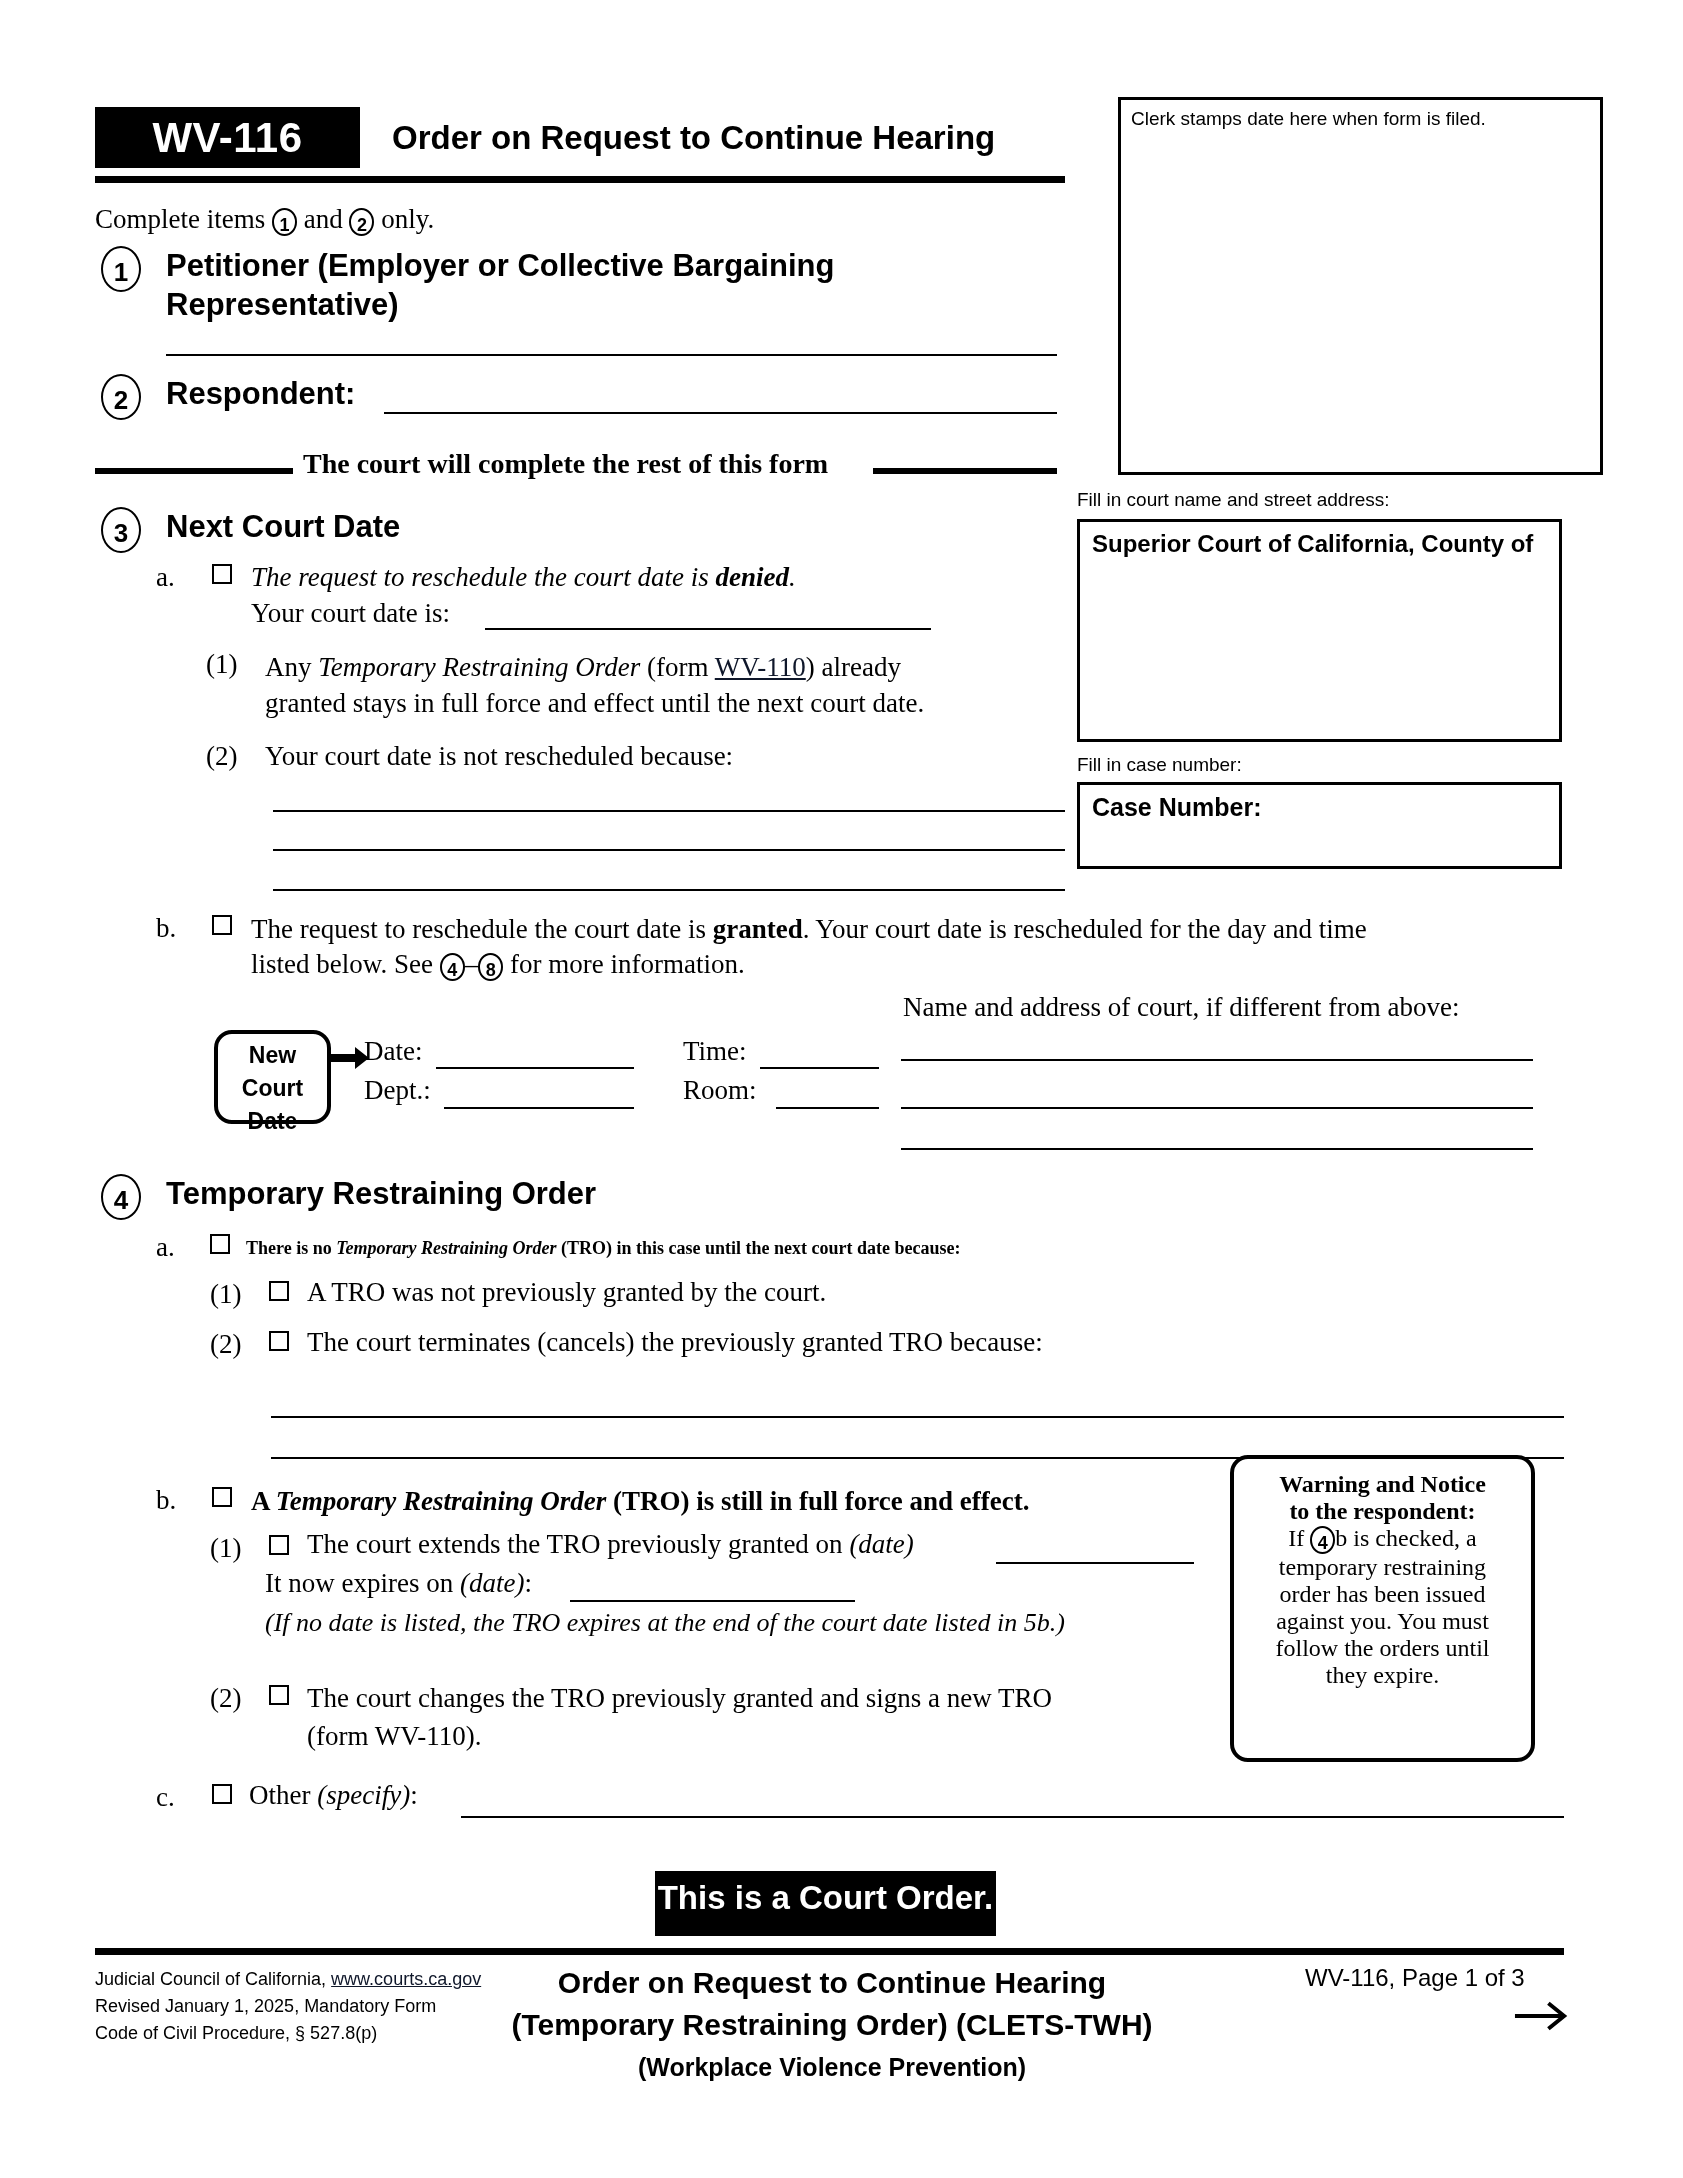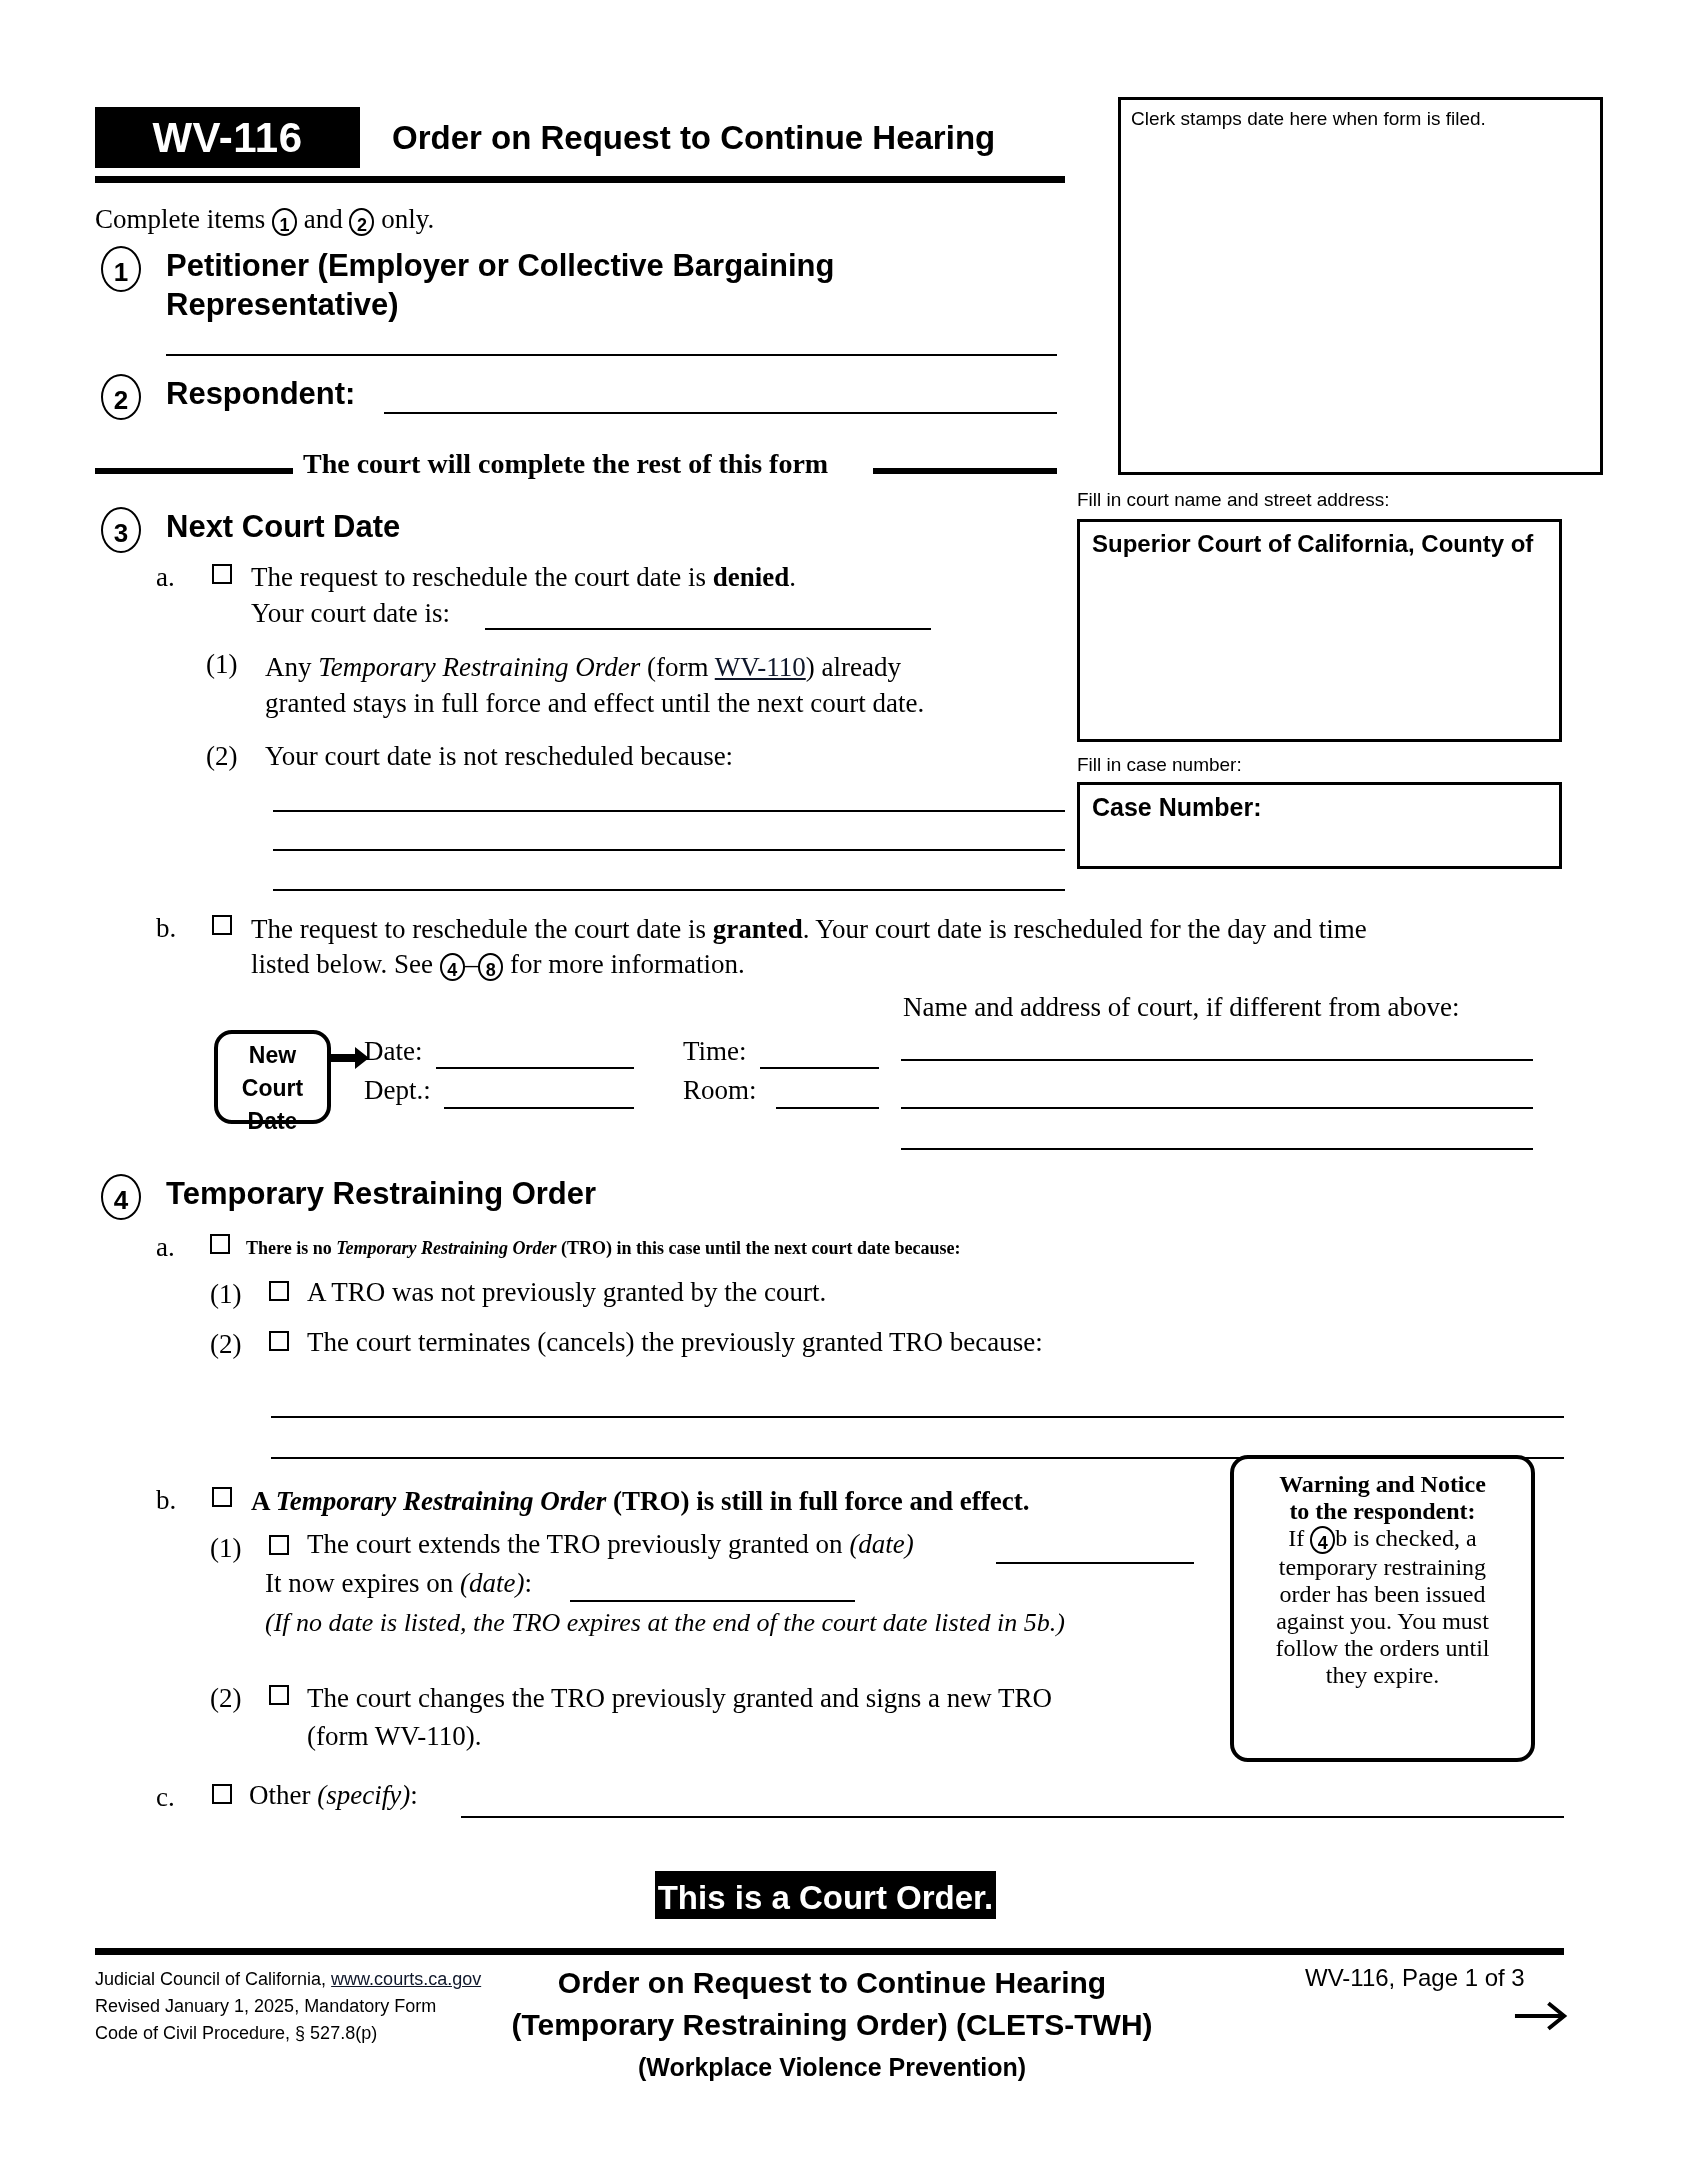--- a/index.html
+++ b/index.html
@@ -147,21 +147,21 @@
 
   <div class="abs thickbar" style="left:95px; top:468px; width:198px; height:6px;"></div>
   <div class="abs serif b" style="left:303px; top:447px; font-size:28px; line-height:34px;">The court will complete the rest of this form</div>
   <div class="abs thickbar" style="left:873px; top:468px; width:184px; height:6px;"></div>
 
   <div class="abs circnum circ-lg" style="left:101px; top:507px;">3</div>
   <div class="abs sans b" style="left:166px; top:509px; font-size:31px;">Next Court Date</div>
 
   <div class="abs serif" style="left:156px; top:562px; font-size:27px;">a.</div>
   <span class="abs cbx" style="left:212px; top:564px;"></span>
-  <div class="abs serif" style="left:251px; top:560px; font-size:27px; line-height:34px;">
+  <div class="abs serif" style="left:251px; top:560px; font-size:27px; line-height:34px;font-style:italic;">
     <span>The request to reschedule the court date is </span><span class="b">denied</span><span>.</span>
   </div>
   <div class="abs serif" style="left:251px; top:598px; font-size:27px;">Your court date is:</div>
   <div class="abs rule" style="left:485px; top:628px; width:446px;"></div>
 
   <div class="abs serif" style="left:206px; top:649px; font-size:27px;">(1)</div>
   <div class="abs serif" style="left:265px; top:649px; width:713px; font-size:27px; line-height:36px;">
     <span>Any </span><span class="i">Temporary Restraining Order</span><span> (form </span><a class="link" href="#">WV-110</a><span>) already</span>
     <div>granted stays in full force and effect until the next court date.</div>
   </div>
@@ -268,21 +268,21 @@
     <div>
       <span>If </span><span class="circnum circ-xs">4</span><span>b is checked, a</span>
     </div>
     <div>temporary restraining</div>
     <div>order has been issued</div>
     <div>against you. You must</div>
     <div>follow the orders until</div>
     <div>they expire.</div>
   </div>
 
-  <div class="abs banner" style="left:655px; top:1871px; width:341px; height:48px; font-size:33px; line-height:53px;">
+  <div class="abs banner" style="left:655px; top:1871px; width:341px; height:65px; font-size:33px; line-height:53px;">
     <span>This is a Court Order.</span>
   </div>
 
   <div class="abs thickbar" style="left:95px; top:1948px; width:1469px; height:7px;"></div>
 
   <div class="abs sans" style="left:95px; top:1966px; width:416px; font-size:18px; line-height:27px;">
     <div>
       <span>Judicial Council of California, </span><a class="link" href="#">www.courts.ca.gov</a>
     </div>
     <div>Revised January 1, 2025, Mandatory Form</div>

